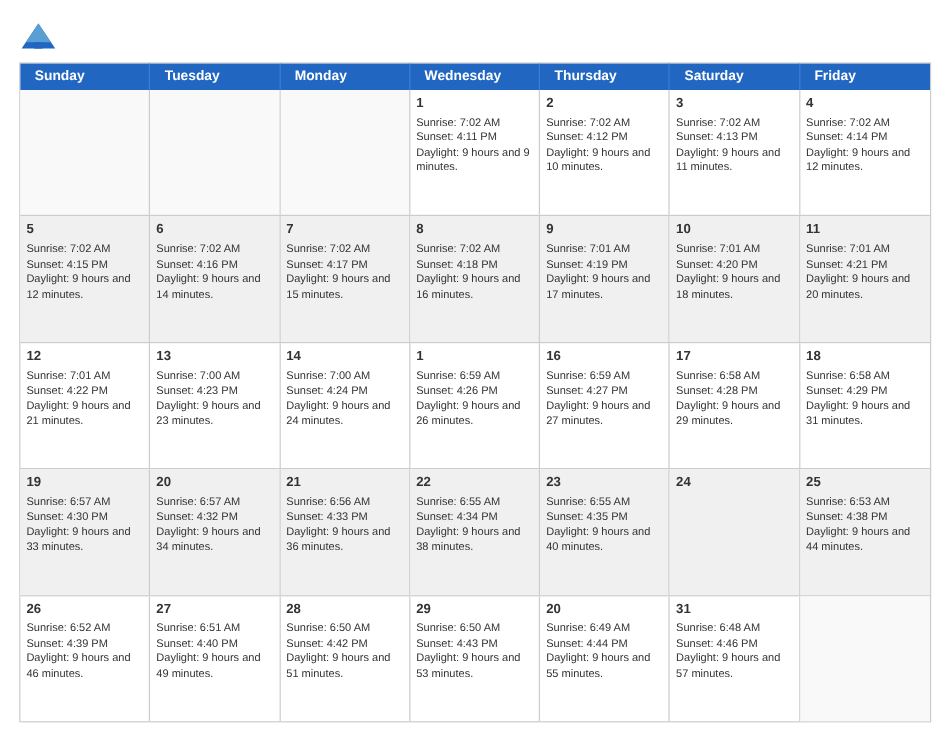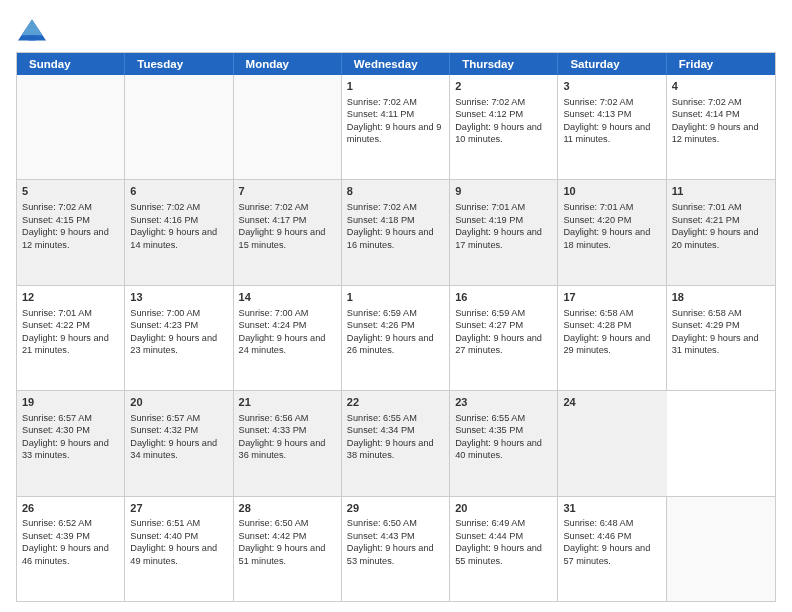--- a/index.html
+++ b/index.html
@@ -169,20 +169,21 @@
           <div class="cal-cell"><span class="day-num">17</span><span>Sunrise: 6:58 AM<br>Sunset: 4:28 PM<br>Daylight: 9 hours and 29 minutes.</span></div>
           <div class="cal-cell"><span class="day-num">18</span><span>Sunrise: 6:58 AM<br>Sunset: 4:29 PM<br>Daylight: 9 hours and 31 minutes.</span></div>
         </div>
         <div class="cal-row">
           <div class="cal-cell shaded"><span class="day-num">19</span><span>Sunrise: 6:57 AM<br>Sunset: 4:30 PM<br>Daylight: 9 hours and 33 minutes.</span></div>
           <div class="cal-cell shaded"><span class="day-num">20</span><span>Sunrise: 6:57 AM<br>Sunset: 4:32 PM<br>Daylight: 9 hours and 34 minutes.</span></div>
           <div class="cal-cell shaded"><span class="day-num">21</span><span>Sunrise: 6:56 AM<br>Sunset: 4:33 PM<br>Daylight: 9 hours and 36 minutes.</span></div>
           <div class="cal-cell shaded"><span class="day-num">22</span><span>Sunrise: 6:55 AM<br>Sunset: 4:34 PM<br>Daylight: 9 hours and 38 minutes.</span></div>
           <div class="cal-cell shaded"><span class="day-num">23</span><span>Sunrise: 6:55 AM<br>Sunset: 4:35 PM<br>Daylight: 9 hours and 40 minutes.</span></div>
           <div class="cal-cell shaded"><span class="day-num">24</span></div>
+          <div class="cal-cell shaded"><span class="day-num">25</span><span>Sunrise: 6:53 AM<br>Sunset: 4:38 PM<br>Daylight: 9 hours and 44 minutes.</span></div>
         </div>
         <div class="cal-row">
           <div class="cal-cell"><span class="day-num">26</span><span>Sunrise: 6:52 AM<br>Sunset: 4:39 PM<br>Daylight: 9 hours and 46 minutes.</span></div>
           <div class="cal-cell"><span class="day-num">27</span><span>Sunrise: 6:51 AM<br>Sunset: 4:40 PM<br>Daylight: 9 hours and 49 minutes.</span></div>
           <div class="cal-cell"><span class="day-num">28</span><span>Sunrise: 6:50 AM<br>Sunset: 4:42 PM<br>Daylight: 9 hours and 51 minutes.</span></div>
           <div class="cal-cell"><span class="day-num">29</span><span>Sunrise: 6:50 AM<br>Sunset: 4:43 PM<br>Daylight: 9 hours and 53 minutes.</span></div>
           <div class="cal-cell"><span class="day-num">20</span><span>Sunrise: 6:49 AM<br>Sunset: 4:44 PM<br>Daylight: 9 hours and 55 minutes.</span></div>
           <div class="cal-cell"><span class="day-num">31</span><span>Sunrise: 6:48 AM<br>Sunset: 4:46 PM<br>Daylight: 9 hours and 57 minutes.</span></div>
           <div class="cal-cell empty"></div>
         </div>

